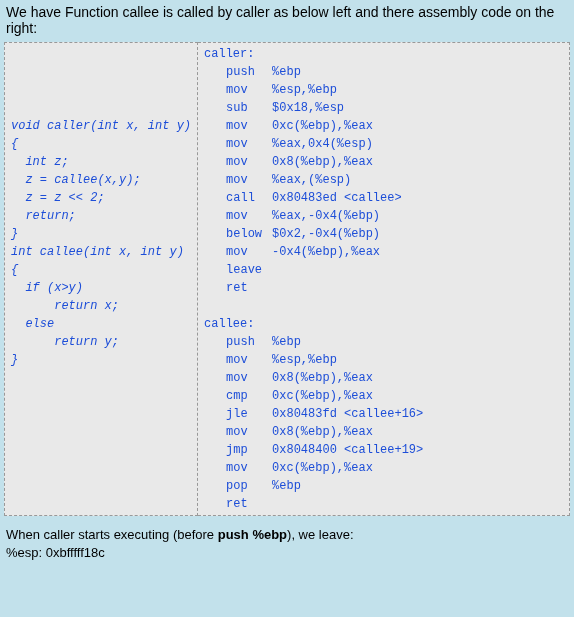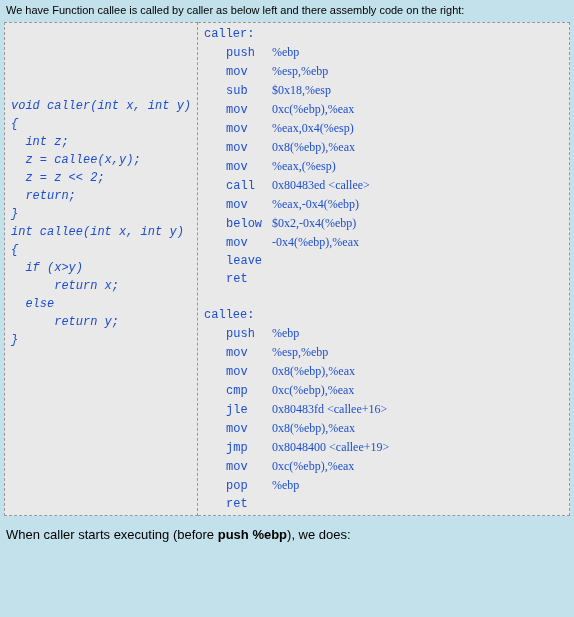--- a/index.html
+++ b/index.html
@@ -6,21 +6,21 @@
     margin: 0;
     padding: 0;
     font-family: Arial, Helvetica, sans-serif;
     font-size: 13px;
     background: #c2e1eb;
     width: 574px;
     color: #000;
   }
   .header {
     padding: 4px 4px 4px 6px;
-    font-size: 11px;
+    font-size: 14px;
   }
   .table-wrap {
     margin: 2px 4px 0 4px;
   }
   table.code {
     border-collapse: collapse;
     width: 100%;
     background: #e9e9e9;
   }
   table.code td {
@@ -46,21 +46,20 @@
     display: inline-block;
   }
   .mn {
     display: inline-block;
     width: 46px;
     text-align: left;
     padding-left: 22px;
   }
   .op {
     display: inline-block;
-    font-family: Liberation Serif, serif;
   }
   .spacer-block {
     height: 72px;
   }
   .footer {
     padding: 10px 4px 6px 6px;
     font-size: 13px;
     line-height: 1.35;
   }
   .footer .mono {
@@ -132,15 +131,16 @@
               <div class="asm-line"><span class="mn">ret</span><span class="op"></span></div>
             </div>
       </td>
     </tr>
   </tbody>
     </table>
 </div>
 
 <div class="footer">
   <div>
-    <span>When caller starts executing (before </span><b>push %ebp</b><span>), we does:</span>
+    <span>When caller starts executing (before </span><b>push %ebp</b><span>), we leave:</span>
   </div>
+  <div class="mono">%esp: 0xbfffff18c</div>
 </div>
 
 </body></html>

